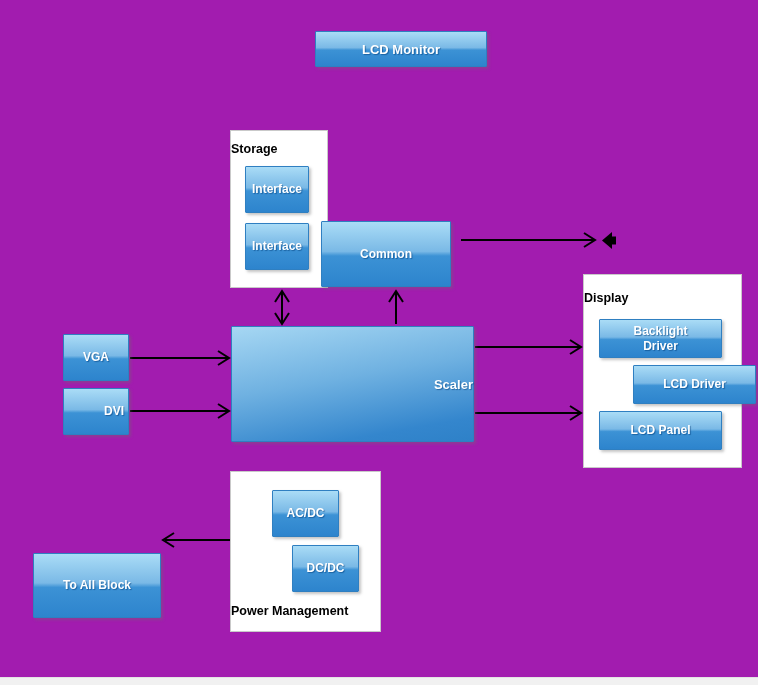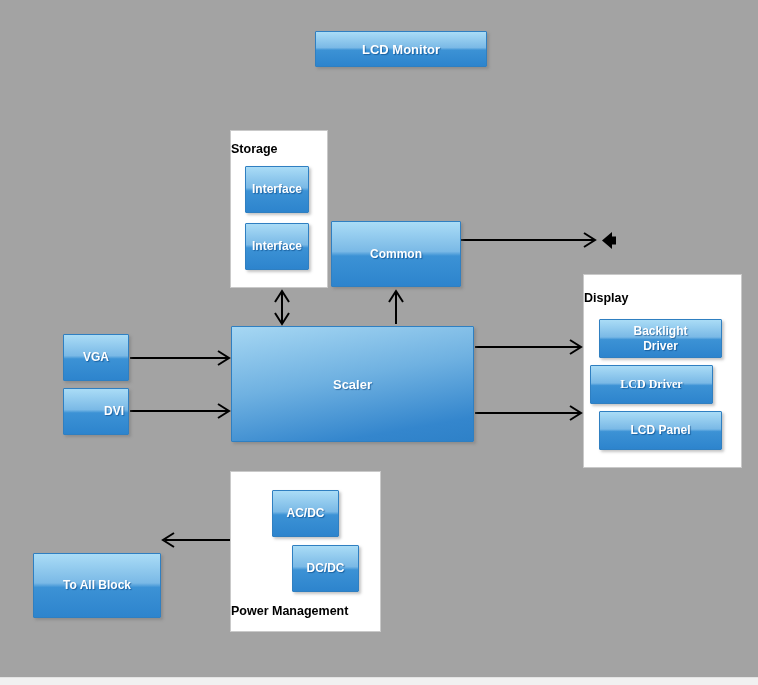--- a/index.html
+++ b/index.html
@@ -1,32 +1,33 @@
 <!DOCTYPE html>
 <html><head>
 <meta charset="utf-8">
 <style>
   html,body{margin:0;padding:0;background:#fff;}
   #stage{
-    position:relative;width:758px;height:685px;background:#a3a3a3;overflow:hidden;
+    position:relative;width:758px;height:685px;background:#a21caf;overflow:hidden;
     font-family:"Liberation Sans", sans-serif;
   }
   .box{
     position:absolute;
     display:flex;align-items:center;justify-content:center;text-align:center;
     color:#ffffff;font-weight:bold;font-size:12px;line-height:15px;
     border:1px solid #2f7fc1;border-radius:1px;
     background:linear-gradient(to bottom,#aadcf6 0%,#7ab9e6 46%,#3c92d5 53%,#2d84cd 100%);
     box-shadow:2px 2px 3px rgba(110,110,110,0.40);
     text-shadow:1px 1px 1px rgba(0,60,120,0.55);
     box-sizing:border-box;
   }
   .box.big{font-size:13px;}
   .scaler{
     background:linear-gradient(170deg,#a6d7f3 0%,#6fb1e1 45%,#3486cd 85%,#2e81c8 100%);
+    justify-content:flex-end;
   }
   .group{
     position:absolute;background:#ffffff;border:1px solid #c9c9c9;box-sizing:border-box;
   }
   .group-title{
     position:absolute;left:0;right:0;
     color:#000;font-weight:bold;font-size:12.5px;
   }
   .arrow-layer{position:absolute;left:0;top:0;width:758px;height:685px;pointer-events:none;}
   .footer-band{
@@ -97,42 +98,42 @@
   <div class="group" style="left:230px;top:130px;width:98px;height:158px;">
     <div class="group-title" style="top:11px;">Storage</div>
   </div>
   <div class="box" style="left:245px;top:166px;width:64px;height:47px;">
     <span>Interface</span>
   </div>
   <div class="box" style="left:245px;top:223px;width:64px;height:47px;">
     <span>Interface</span>
   </div>
 
-  <div class="box" style="left:331px;top:221px;width:130px;height:66px;text-align:center;">
+  <div class="box" style="left:321px;top:221px;width:130px;height:66px;text-align:center;">
     <span>Common</span>
   </div>
 
   <div class="box big scaler" style="left:231px;top:326px;width:243px;height:116px;">
     <span>Scaler</span>
   </div>
 
   <div class="box" style="left:63px;top:334px;width:66px;height:47px;">
     <span>VGA</span>
   </div>
   <div class="box" style="left:63px;top:388px;width:66px;height:47px;padding-left:36px;">
     <span>DVI</span>
   </div>
 
   <div class="group" style="left:583px;top:274px;width:159px;height:194px;">
     <div class="group-title" style="top:16px;">Display</div>
   </div>
   <div class="box" style="left:599px;top:319px;width:123px;height:39px;padding:0 18px;">
     <span>Backlight Driver</span>
   </div>
-  <div class="box" style="left:590px;top:365px;width:123px;height:39px;font-family:Liberation Serif, serif;">
+  <div class="box" style="left:633px;top:365px;width:123px;height:39px;">
     <span>LCD Driver</span>
   </div>
   <div class="box" style="left:599px;top:411px;width:123px;height:39px;">
     <span>LCD Panel</span>
   </div>
 
   <div class="box" style="left:33px;top:505px;width:128px;height:65px;margin-top:48px;">
     <span>To All Block</span>
   </div>
 

